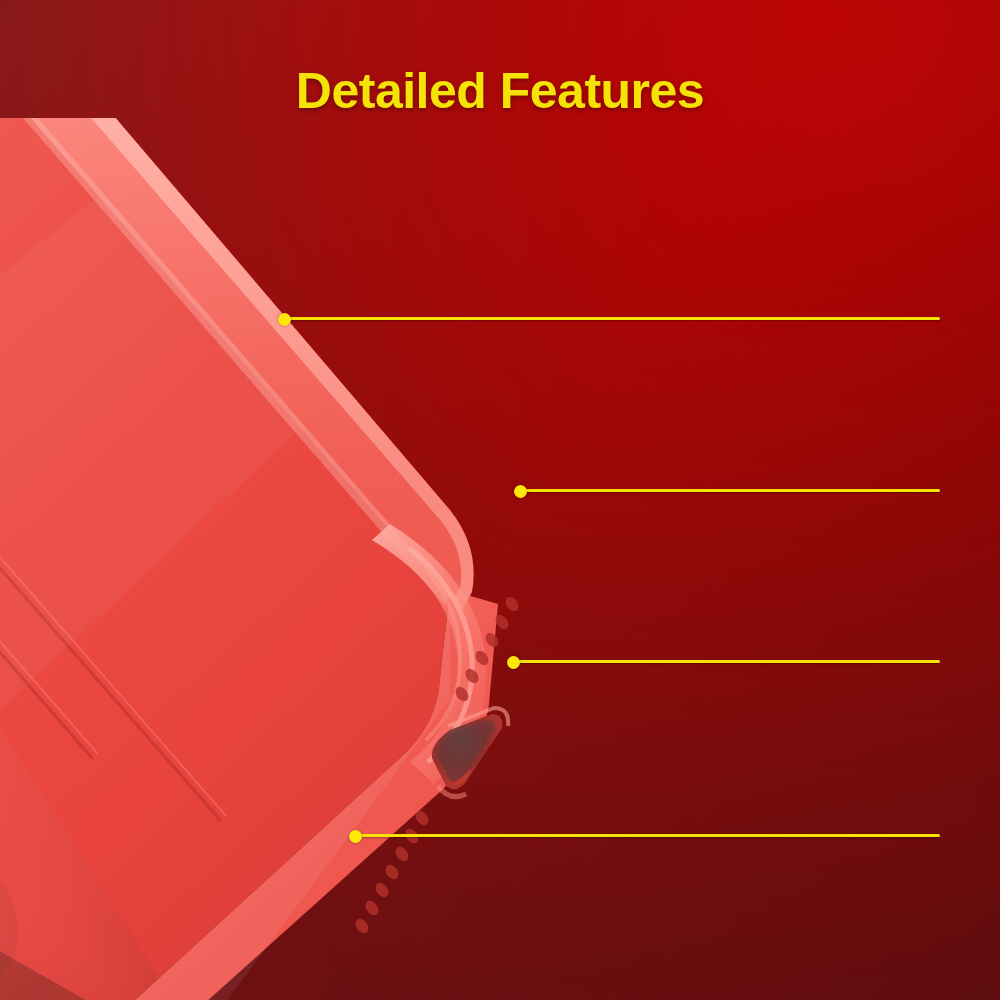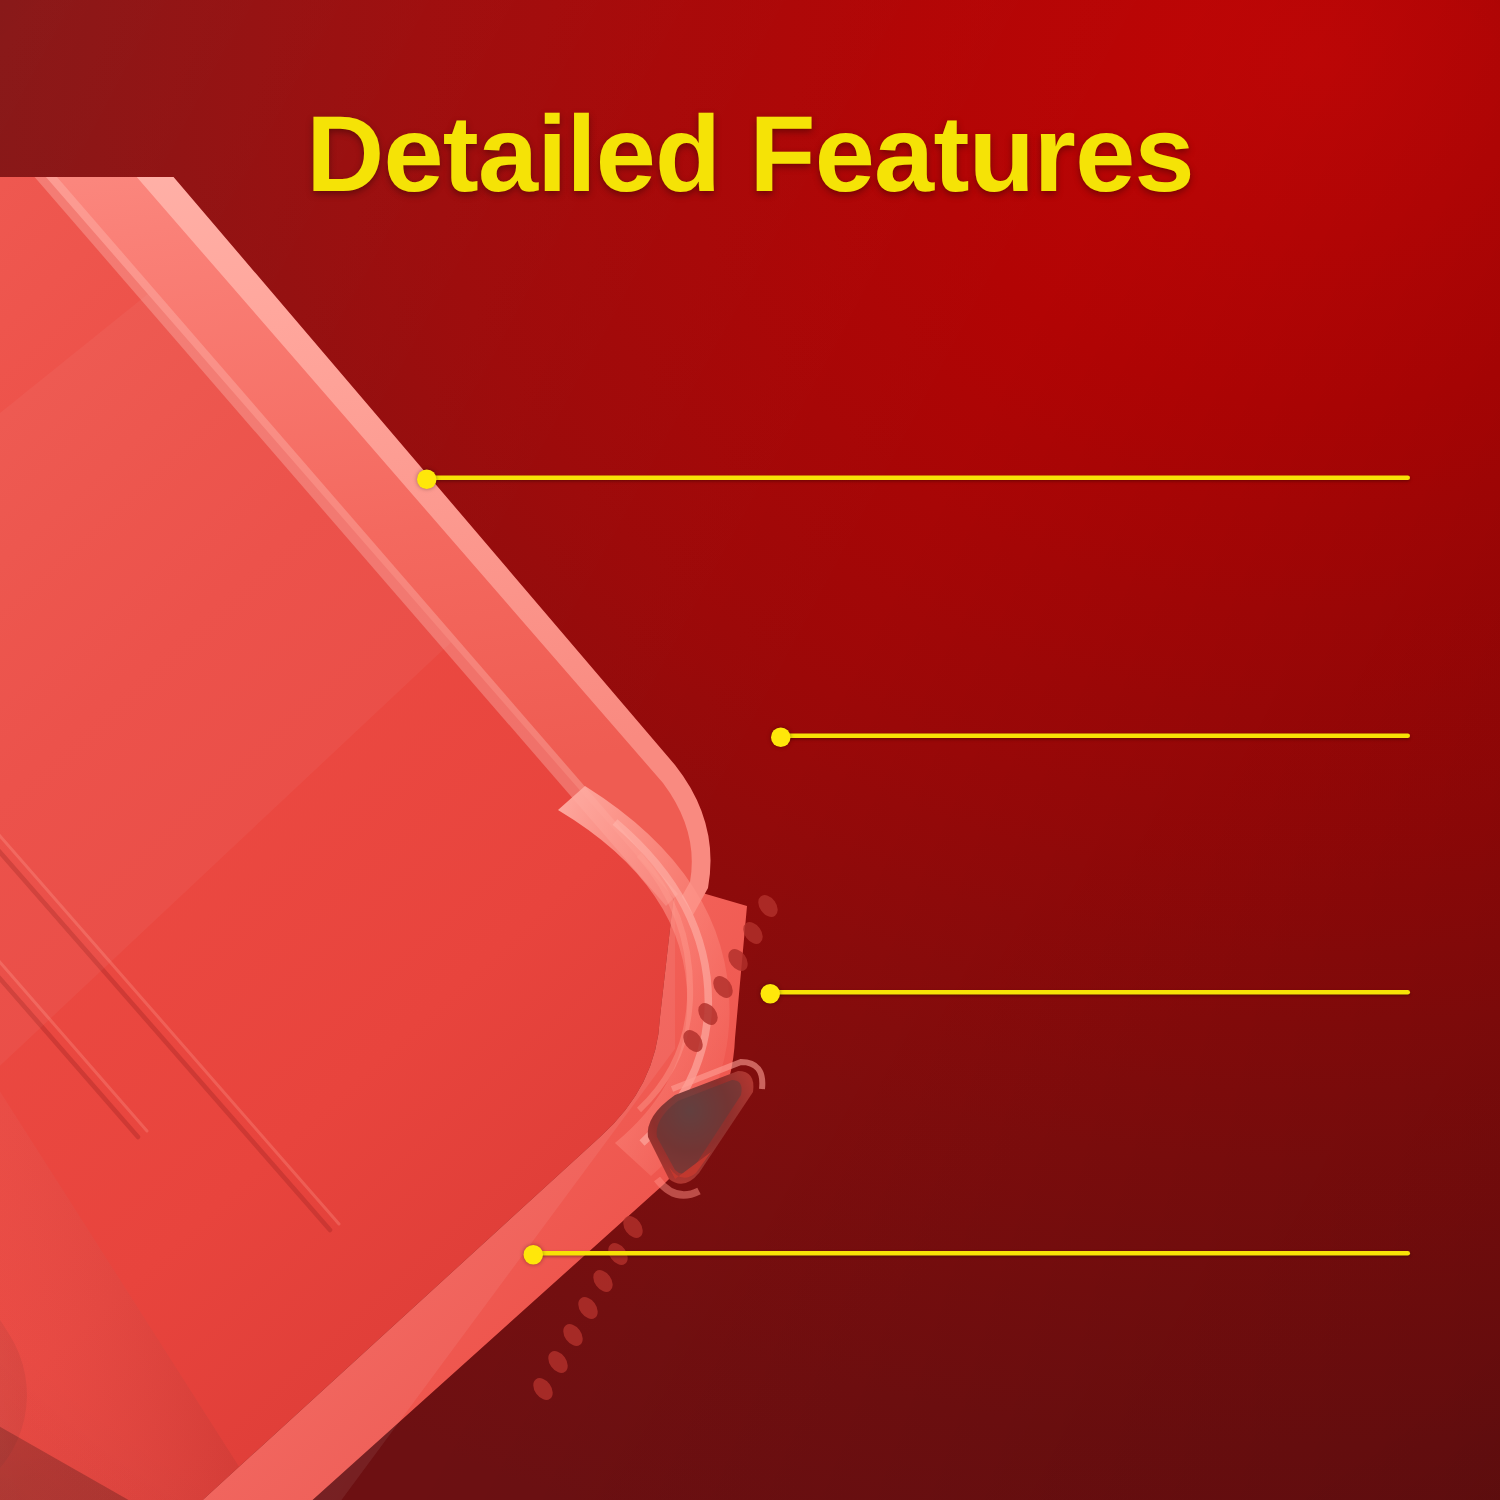--- a/index.html
+++ b/index.html
@@ -35,21 +35,21 @@
     background: radial-gradient(130% 120% at 50% 46%, rgba(0,0,0,0) 52%, rgba(0,0,0,0.20) 100%);
   }
 
   
   .title {
     position: absolute;
     left: 0;
     right: 0;
     top: 62px;
     text-align: center;
-    font-size: 72px;
+    font-size: 50px;
     font-weight: bold;
     letter-spacing: -0.5px;
     color: #f5e306;
     text-shadow: 0 2px 5px rgba(0,0,0,0.35);
   }
 
   
   .product {
     position: absolute;
     left: -250px;

